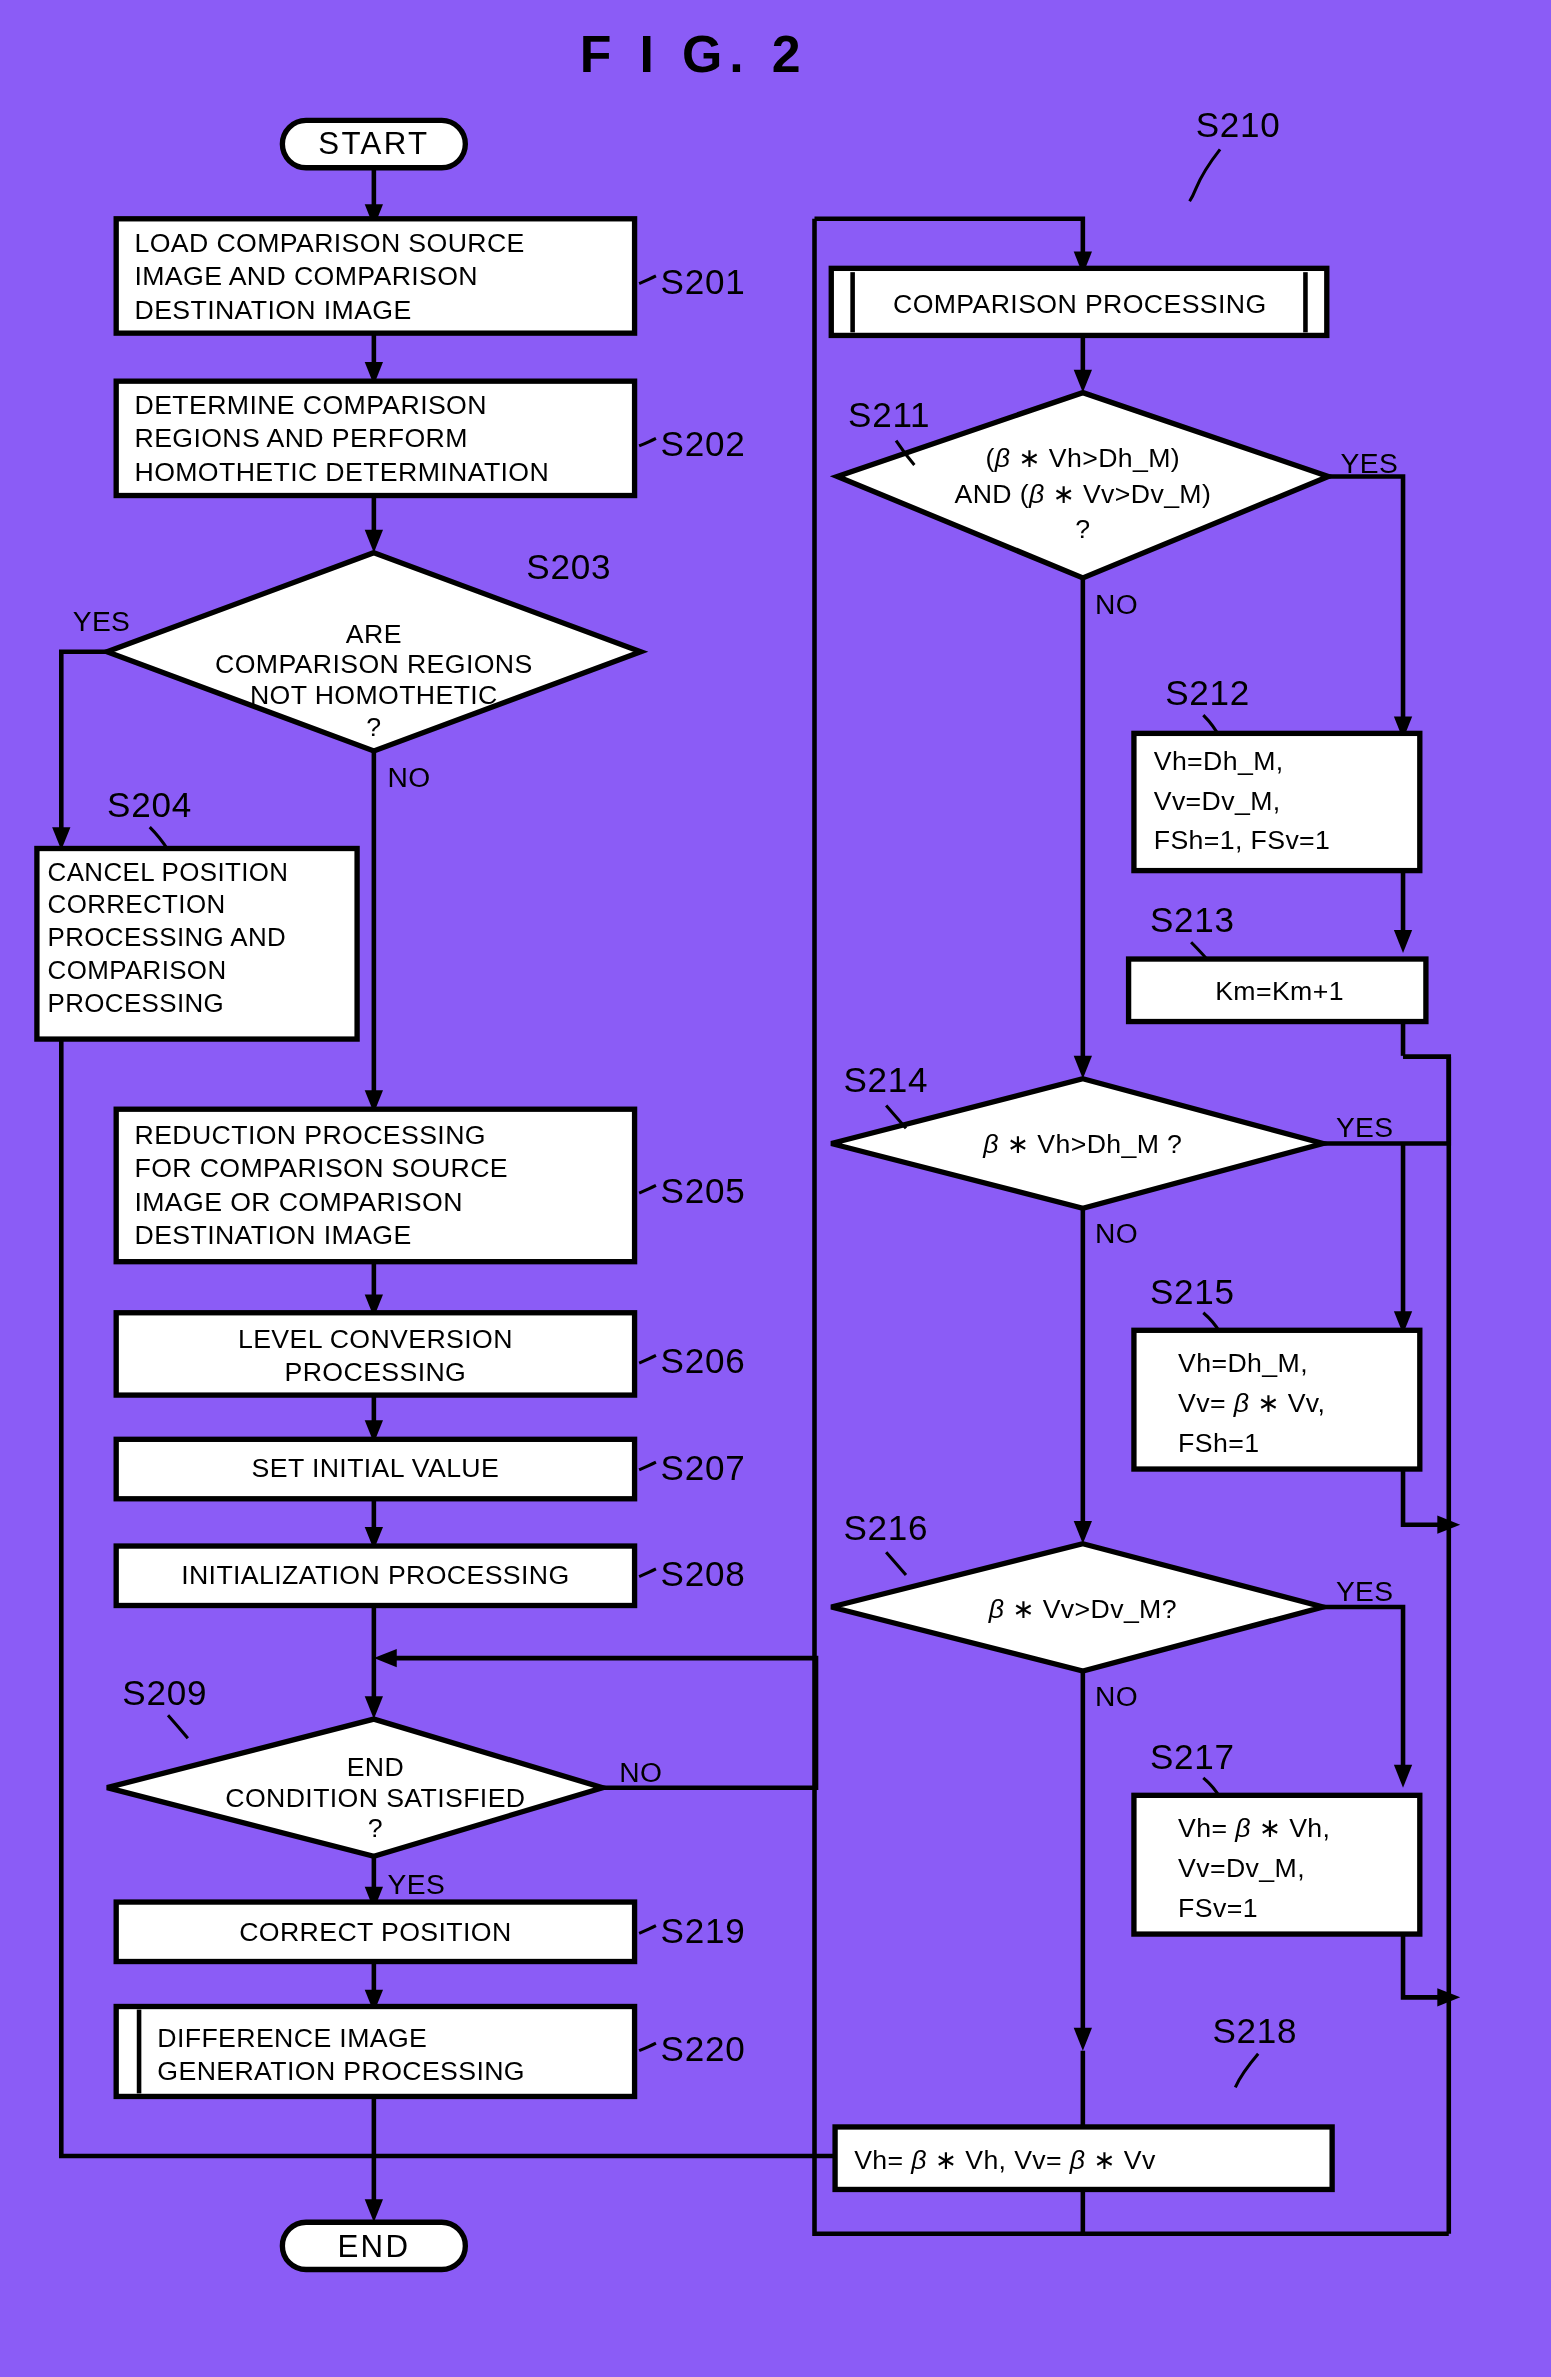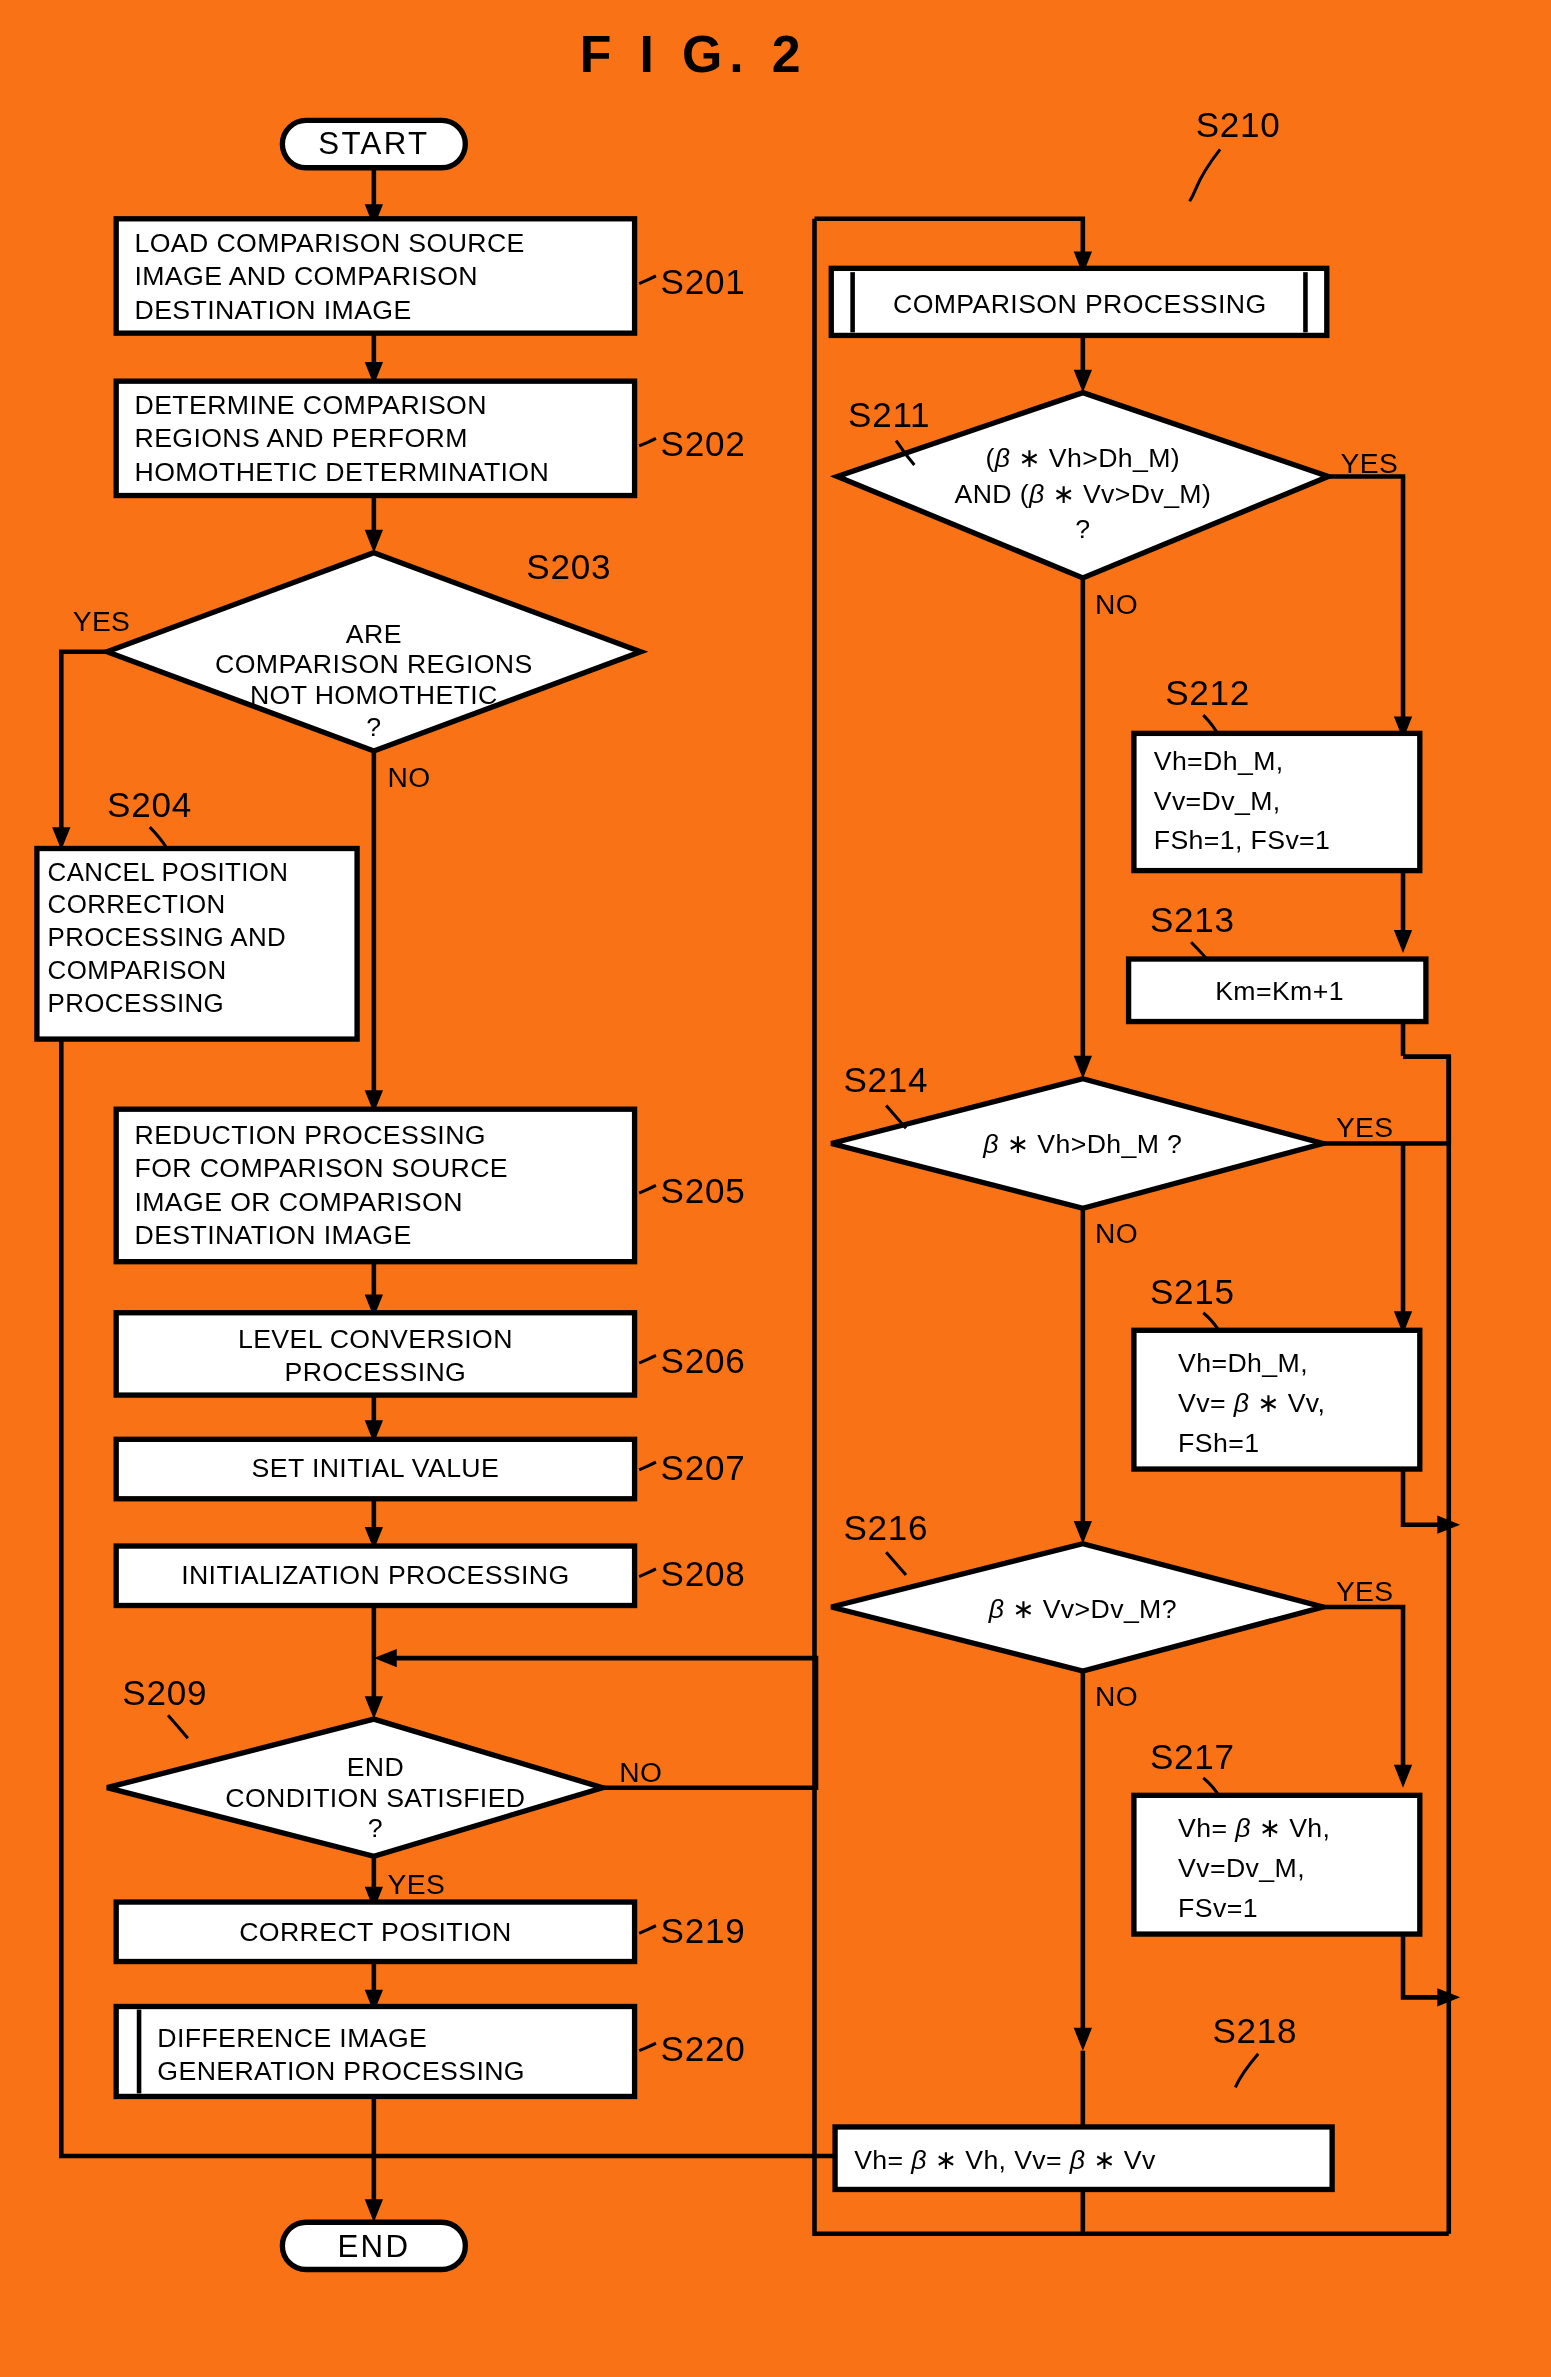--- a/index.html
+++ b/index.html
@@ -2,21 +2,21 @@
 <html style="font-size:12.2px"><head>
 <meta charset="utf-8">
 <style>
   html,body{margin:0;padding:0;background:#ffffff;}
   body{
     width:1552px;height:2377px;
     font-family:"Liberation Sans", sans-serif;
     color:#000;
     overflow:hidden;
   }
-  #fig{position:relative;width:1552px;height:2377px;background:#f97316;}
+  #fig{position:relative;width:1552px;height:2377px;background:#8b5cf6;}
   svg#canvas{position:absolute;left:0;top:0;width:1552px;height:2377px;}
   text{font-family:"Liberation Sans", sans-serif;fill:#000;}
   .boxtxt{font-size:35px;letter-spacing:0.5px;}
   .boxtxt-sm{font-size:34px;letter-spacing:0.5px;}
   .steplbl{font-size:46px;letter-spacing:1px;}
   .yn{font-size:37px;letter-spacing:0.5px;}
   .term{font-size:41px;letter-spacing:3px;}
   .figtitle{font-size:68px;font-weight:bold;letter-spacing:9px;}
   .ital{font-style:italic;}
   .shape{fill:#ffffff;stroke:#000000;}

